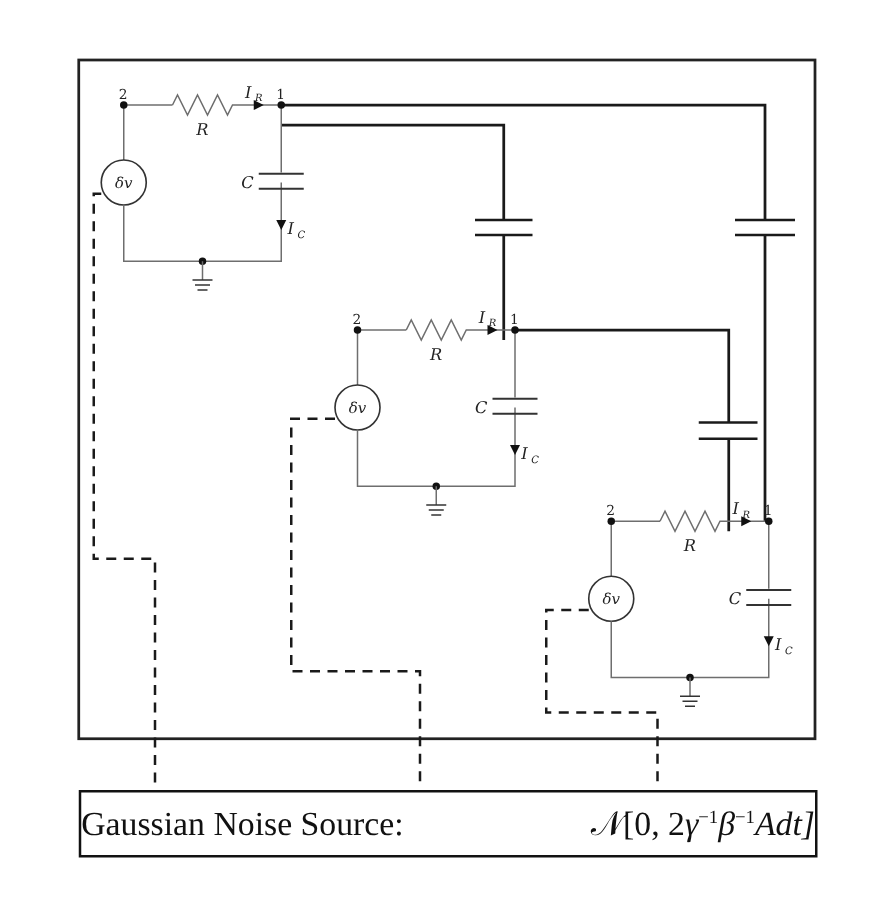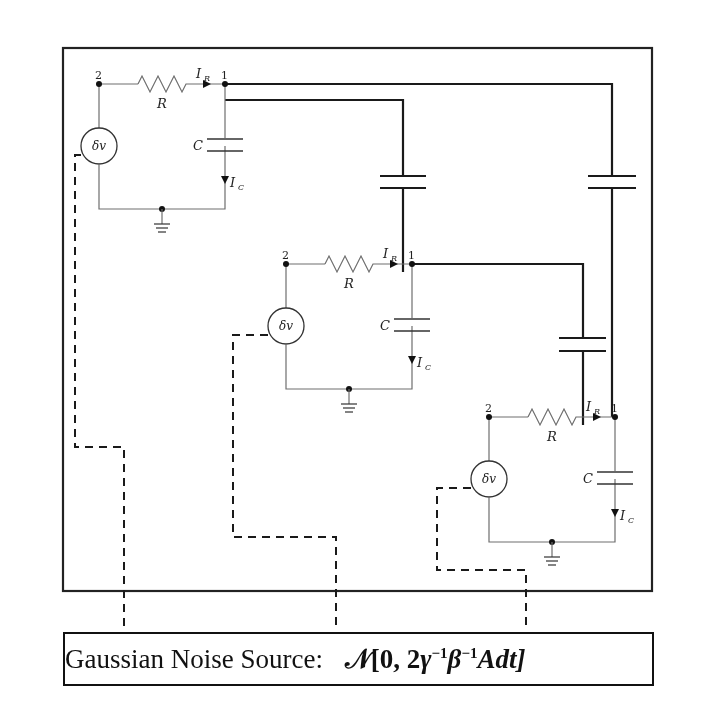--- a/index.html
+++ b/index.html
@@ -11,25 +11,25 @@
   .frame { stroke: #222; stroke-width: 2.2; fill: none; }
   .dash { stroke: #1a1a1a; stroke-width: 2; fill: none; stroke-dasharray: 8 6; }
   .node { fill: #111; }
   .lbl { font-family: "DejaVu Serif", serif; font-size: 11px; fill: #222; }
   .it { font-family: "DejaVu Serif", serif; font-style: italic; font-size: 13px; fill: #222; }
   .sub { font-family: "DejaVu Serif", serif; font-style: italic; font-size: 8px; fill: #222; }
   .src { font-family: "DejaVu Serif", serif; font-style: italic; font-size: 12px; fill: #222; }
   .noise-box {
     position: absolute; left: 63px; top: 632px; width: 587px; height: 50px;
     border: 2px solid #111; box-sizing: content-box;
-    display: flex; align-items: center; justify-content: flex-start;
+    display: flex; align-items: center; justify-content: space-between;
     font-family: "Liberation Serif", serif; font-size: 27px; color: #111;
     white-space: nowrap;
   }
-  .noise-box .formula { font-style: italic; margin-left: 22px; font-weight: bold; }
+  .noise-box .formula { font-style: italic; margin-left: 22px; }
   .noise-box sup { font-size: 15px; font-style: normal; vertical-align: 10px; line-height: 0; }
   .noise-box .up { font-style: normal; }
 </style>
 </head>
 <body>
 
 <svg width="712" height="724" viewBox="0 0 712 724">
 
   <rect x="63" y="48" width="589" height="543" class="frame"></rect>
 

